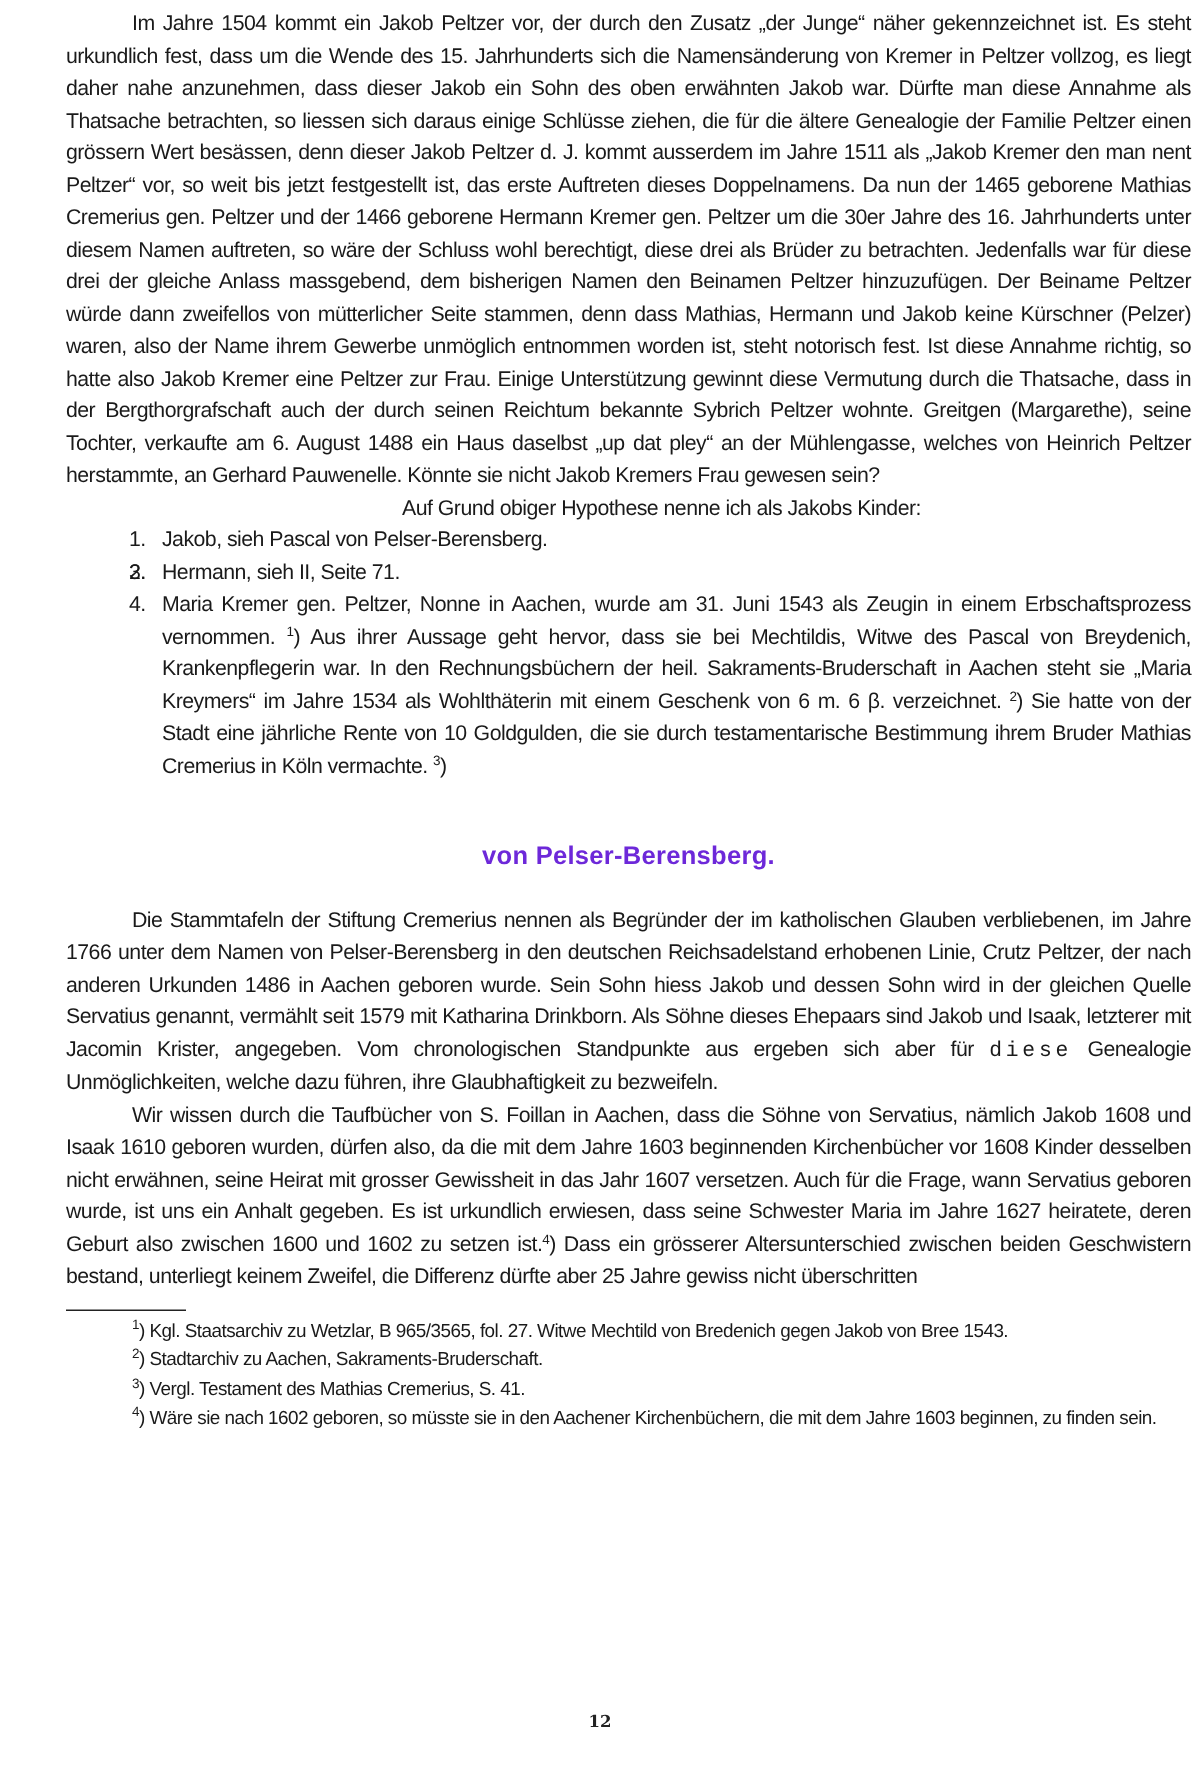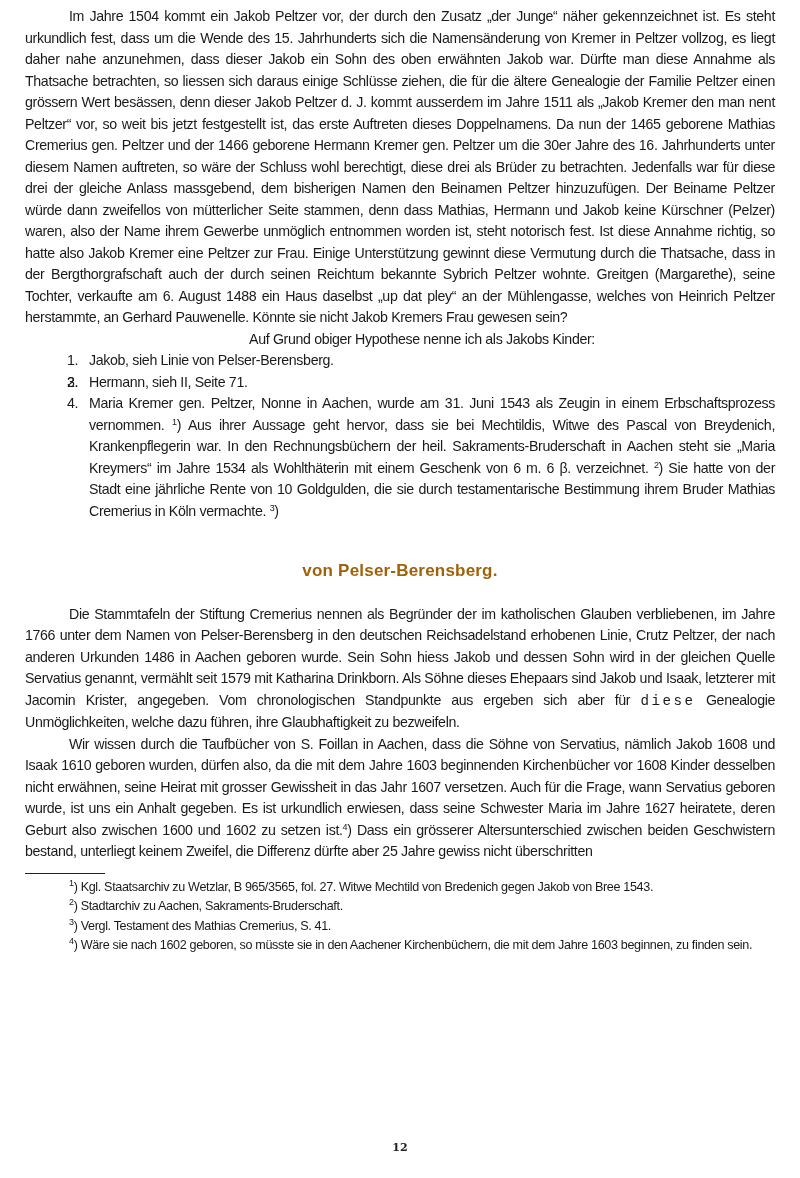--- a/index.html
+++ b/index.html
@@ -1,32 +1,32 @@
 <!DOCTYPE html>
 <html><head>
 <meta charset="utf-8">
 <style>
   html, body { margin: 0; padding: 0; background: #ffffff; }
   body { width: 800px; height: 1178px; position: relative; overflow: hidden; }
   .page {
-    position: absolute; left: 25px; top: 6px; width: 750px;
+    position: absolute; left: 44px; top: 6px; width: 750px;
     font-family: "Liberation Sans Narrow", "Liberation Sans", sans-serif;
     color: #1a1a1a; font-size: 14.2px; line-height: 21.5px;
     letter-spacing: -0.35px;
   }
   .para { margin: 0; text-align: justify; text-indent: 44px; hyphens: manual; }
   .list { margin: 0; padding: 0; list-style: none; }
   .list li { position: relative; padding-left: 64px; text-align: justify; }
   .list li .num { position: absolute; left: 42px; }
   .lead { text-indent: 44px; margin: 0; text-align: center; }
   sup { font-size: 9px; line-height: 0; vertical-align: 5px; }
   .heading {
     text-align: center; font-family: "Liberation Sans", sans-serif;
     font-weight: bold; font-size: 17px; letter-spacing: 0.2px;
-    margin: 38px 0 22px 0; color: #a16207;
+    margin: 38px 0 22px 0; color: #6d28d9;
   }
   .spaced { letter-spacing: 2.5px; font-family: Liberation Mono, monospace; }
   .rule { width: 80px; border-top: 1.5px solid #222; margin: 10px 0 4px 0; }
   .fn { font-size: 12.6px; line-height: 19.5px; margin: 0; text-indent: 44px; text-align: justify; }
   .pageno {
     position: absolute; top: 1141px; left: 0; width: 800px; text-align: center;
     font-family: "DejaVu Serif", serif; font-weight: bold; font-size: 11px; color: #222;
   }
 </style>
 </head>
@@ -34,21 +34,21 @@
 
 <div class="page">
 
   <p class="para">Im Jahre 1504 kommt ein Jakob Peltzer vor, der durch den Zusatz „der Junge“ näher gekennzeichnet ist. Es steht urkundlich fest, dass um die Wende des 15. Jahrhunderts sich die Namensänderung von Kremer in Peltzer vollzog, es liegt daher nahe anzunehmen, dass dieser Jakob ein Sohn des oben erwähnten Jakob war. Dürfte man diese Annahme als Thatsache betrachten, so liessen sich daraus einige Schlüsse ziehen, die für die ältere Genealogie der Familie Peltzer einen grössern Wert besässen, denn dieser Jakob Peltzer d. J. kommt ausserdem im Jahre 1511 als „Jakob Kremer den man nent Peltzer“ vor, so weit bis jetzt festgestellt ist, das erste Auftreten dieses Doppelnamens. Da nun der 1465 geborene Mathias Cremerius gen. Peltzer und der 1466 geborene Hermann Kremer gen. Peltzer um die 30er Jahre des 16. Jahrhunderts unter diesem Namen auftreten, so wäre der Schluss wohl berechtigt, diese drei als Brüder zu betrachten. Jedenfalls war für diese drei der gleiche Anlass massgebend, dem bisherigen Namen den Beinamen Peltzer hinzuzufügen. Der Beiname Peltzer würde dann zweifellos von mütterlicher Seite stammen, denn dass Mathias, Hermann und Jakob keine Kürschner (Pelzer) waren, also der Name ihrem Gewerbe unmöglich entnommen worden ist, steht notorisch fest. Ist diese Annahme richtig, so hatte also Jakob Kremer eine Peltzer zur Frau. Einige Unterstützung gewinnt diese Vermutung durch die Thatsache, dass in der Bergthorgrafschaft auch der durch seinen Reichtum bekannte Sybrich Peltzer wohnte. Greitgen (Margarethe), seine Tochter, verkaufte am 6. August 1488 ein Haus daselbst „up dat pley“ an der Mühlengasse, welches von Heinrich Peltzer herstammte, an Gerhard Pauwenelle. Könnte sie nicht Jakob Kremers Frau gewesen sein?</p>
 
   <p class="lead">Auf Grund obiger Hypothese nenne ich als Jakobs Kinder:</p>
 
   <ul class="list">
     <li>
       <span class="num">1.</span>
-      <span>Jakob, sieh Linie von Pelser-Berensberg.</span>
+      <span>Jakob, sieh Pascal von Pelser-Berensberg.</span>
     </li>
     <li>
       <span class="num">2.</span>
     </li>
     <li>
       <span class="num">3.</span>
       <span>Hermann, sieh II, Seite 71.</span>
     </li>
     <li>
       <span class="num">4.</span>

